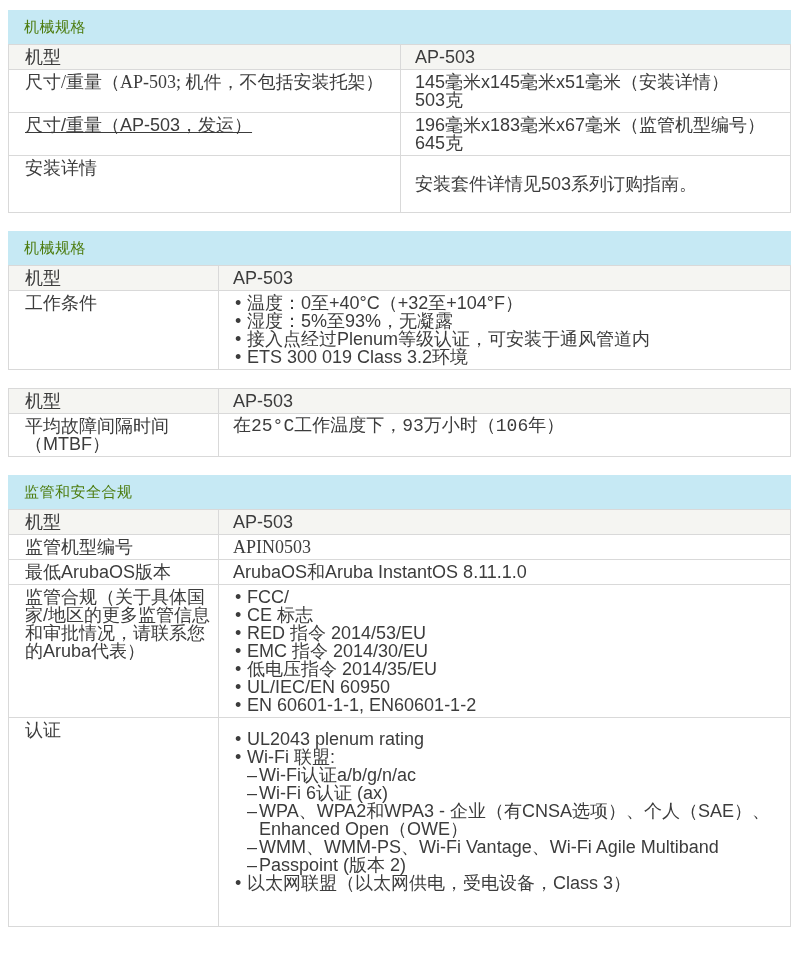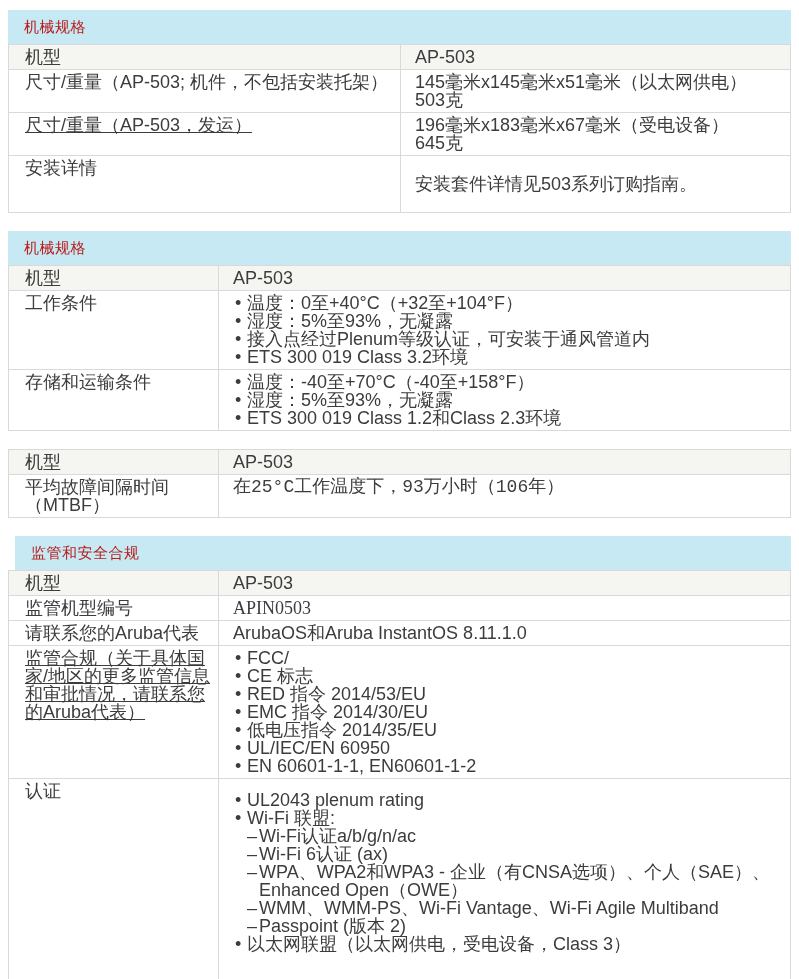--- a/index.html
+++ b/index.html
@@ -9,21 +9,21 @@
     color: #3c3c3c;
     -webkit-font-smoothing: antialiased;
   }
   #sections { padding: 10px 8px 8px 8px; }
   .section { margin-bottom: 18px; }
   .sec-header {
     height: 34px;
     line-height: 34px;
     padding-left: 16px;
     font-size: 15px;
-    color: #b91c1c;
+    color: #4d7c0f;
     letter-spacing: 0.5px;
   }
   table.spec-table {
     width: 100%;
     border-collapse: collapse;
     table-layout: fixed;
     font-size: 18px;
   }
   td {
     border: 1px solid #d9d9d9;
@@ -54,30 +54,30 @@
           <col>
         </colgroup>
         <tbody>
           <tr class="shaded" style="background: rgb(245, 245, 242);">
             <td class="label-cell" style="border-color: rgb(217, 217, 217);">机型</td>
             <td class="value-cell" style="border-color: rgb(217, 217, 217);">
               <div class="line">AP-503</div>
             </td>
           </tr>
           <tr>
-            <td class="label-cell" style="border-color: rgb(217, 217, 217);">尺寸/重量（AP-503; 机件，不包括安装托架）</td>
-            <td class="value-cell" style="border-color: rgb(217, 217, 217);">
-              <div class="line">145毫米x145毫米x51毫米（以太网供电）</div>
+            <td class="label-cell" style="border-color: rgb(217, 217, 217); font-family: Liberation Serif, serif;">尺寸/重量（AP-503; 机件，不包括安装托架）</td>
+            <td class="value-cell" style="border-color: rgb(217, 217, 217);">
+              <div class="line">145毫米x145毫米x51毫米（安装详情）</div>
               <div class="line">503克</div>
             </td>
           </tr>
           <tr>
             <td class="label-cell" style="border-color: rgb(217, 217, 217); text-decoration: underline;">尺寸/重量（AP-503，发运）</td>
             <td class="value-cell" style="border-color: rgb(217, 217, 217);">
-              <div class="line">196毫米x183毫米x67毫米（受电设备）</div>
+              <div class="line">196毫米x183毫米x67毫米（监管机型编号）</div>
               <div class="line">645克</div>
             </td>
           </tr>
           <tr>
             <td class="label-cell" style="height: 50px; border-color: rgb(217, 217, 217);">安装详情</td>
             <td class="value-cell vmid" style="border-color: rgb(217, 217, 217);">
               <div class="line">安装套件详情见503系列订购指南。</div>
             </td>
           </tr>
         </tbody>
@@ -111,37 +111,20 @@
               <div class="b-line lvl1">
                 <span class="marker">•</span>
                 <span class="b-text">接入点经过Plenum等级认证，可安装于通风管道内</span>
               </div>
               <div class="b-line lvl1">
                 <span class="marker">•</span>
                 <span class="b-text">ETS 300 019 Class 3.2环境</span>
               </div>
             </td>
           </tr>
-          <tr>
-            <td class="label-cell" style="border-color: rgb(217, 217, 217);">存储和运输条件</td>
-            <td class="value-cell" style="border-color: rgb(217, 217, 217);">
-              <div class="b-line lvl1">
-                <span class="marker">•</span>
-                <span class="b-text">温度：-40至+70°C（-40至+158°F）</span>
-              </div>
-              <div class="b-line lvl1">
-                <span class="marker">•</span>
-                <span class="b-text">湿度：5%至93%，无凝露</span>
-              </div>
-              <div class="b-line lvl1">
-                <span class="marker">•</span>
-                <span class="b-text">ETS 300 019 Class 1.2和Class 2.3环境</span>
-              </div>
-            </td>
-          </tr>
         </tbody>
       </table>
     </div>
     <div class="section">
       <table class="spec-table" style="border-color: rgb(217, 217, 217);">
         <colgroup>
           <col style="width: 210px;">
           <col>
         </colgroup>
         <tbody>
@@ -154,47 +137,47 @@
           <tr>
             <td class="label-cell" style="border-color: rgb(217, 217, 217);">平均故障间隔时间（MTBF）</td>
             <td class="value-cell" style="border-color: rgb(217, 217, 217); font-family: Liberation Mono, monospace;">
               <div class="line">在25°C工作温度下，93万小时（106年）</div>
             </td>
           </tr>
         </tbody>
       </table>
     </div>
     <div class="section">
-      <div class="sec-header" style="background: rgb(198, 233, 244); margin-left: 7px;">监管和安全合规</div>
+      <div class="sec-header" style="background: rgb(198, 233, 244);">监管和安全合规</div>
       <table class="spec-table" style="border-color: rgb(217, 217, 217);">
         <colgroup>
           <col style="width: 210px;">
           <col>
         </colgroup>
         <tbody>
           <tr class="shaded" style="background: rgb(245, 245, 242);">
             <td class="label-cell" style="border-color: rgb(217, 217, 217);">机型</td>
             <td class="value-cell" style="border-color: rgb(217, 217, 217);">
               <div class="line">AP-503</div>
             </td>
           </tr>
           <tr>
             <td class="label-cell" style="border-color: rgb(217, 217, 217); font-family: Liberation Serif, serif;">监管机型编号</td>
             <td class="value-cell" style="border-color: rgb(217, 217, 217); font-family: Liberation Serif, serif;">
               <div class="line">APIN0503</div>
             </td>
           </tr>
           <tr>
-            <td class="label-cell" style="border-color: rgb(217, 217, 217);">请联系您的Aruba代表</td>
+            <td class="label-cell" style="border-color: rgb(217, 217, 217);">最低ArubaOS版本</td>
             <td class="value-cell" style="border-color: rgb(217, 217, 217);">
               <div class="line">ArubaOS和Aruba InstantOS 8.11.1.0</div>
             </td>
           </tr>
           <tr>
-            <td class="label-cell" style="border-color: rgb(217, 217, 217); text-decoration: underline;">监管合规（关于具体国家/地区的更多监管信息和审批情况，请联系您的Aruba代表）</td>
+            <td class="label-cell" style="border-color: rgb(217, 217, 217);">监管合规（关于具体国家/地区的更多监管信息和审批情况，请联系您的Aruba代表）</td>
             <td class="value-cell" style="border-color: rgb(217, 217, 217);">
               <div class="b-line lvl1">
                 <span class="marker">•</span>
                 <span class="b-text">FCC/</span>
               </div>
               <div class="b-line lvl1">
                 <span class="marker">•</span>
                 <span class="b-text">CE 标志</span>
               </div>
               <div class="b-line lvl1">

